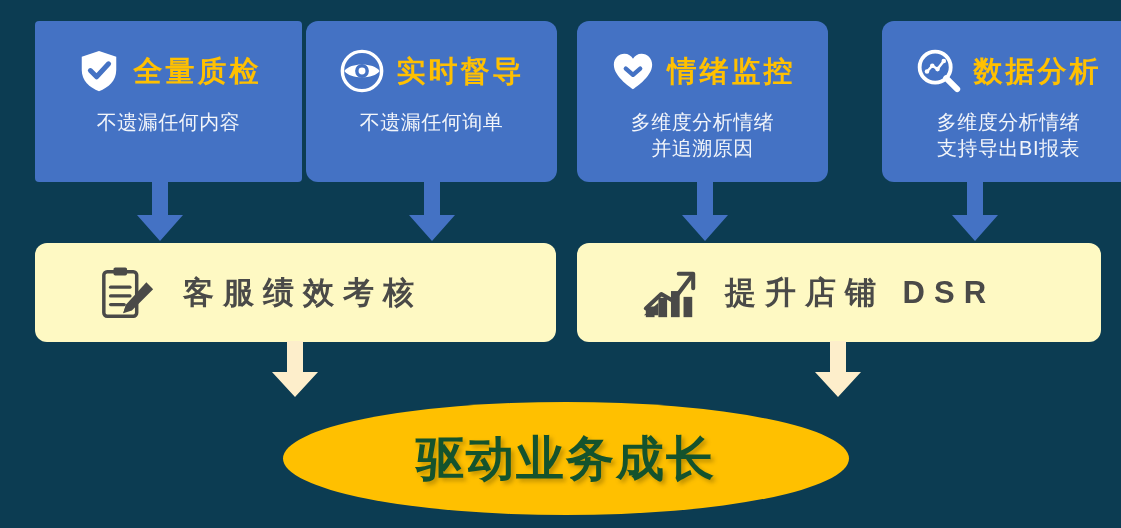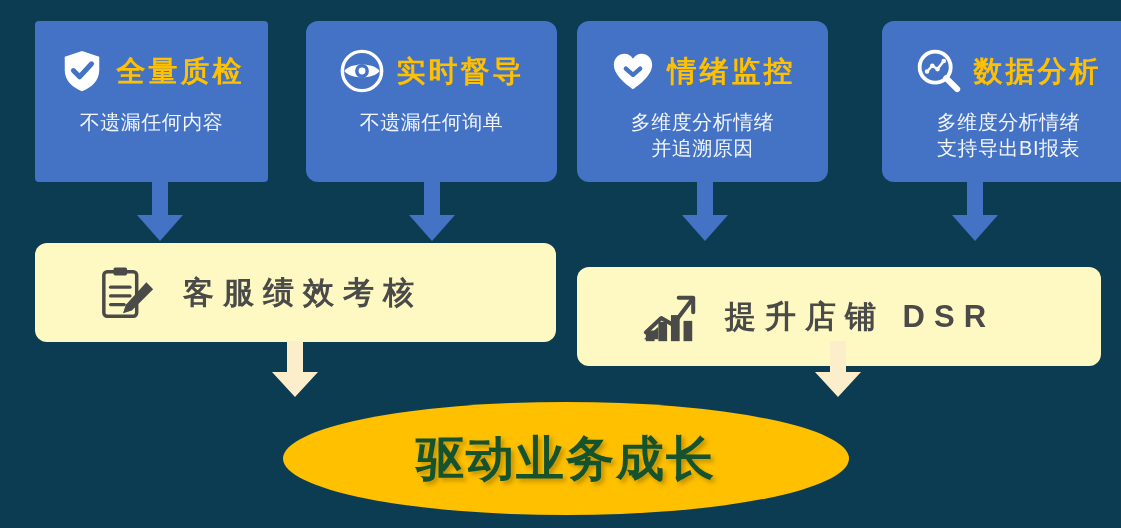--- a/index.html
+++ b/index.html
@@ -31,21 +31,21 @@
     height: 161px;
     background: #4472C4;
     border-radius: 12px;
     display: flex;
     flex-direction: column;
     align-items: center;
     justify-content: flex-start;
     padding-top: 26px;
   }
 
-  .card-1 { left: 35px;  width: 233px; border-radius: 4px; }
+  .card-1 { left: 35px;  width: 267px; border-radius: 4px; }
   .card-2 { left: 306px; width: 251px; }
   .card-3 { left: 577px; width: 251px; }
   .card-4 { left: 882px; width: 253px; }
 
   .card-head {
     display: flex;
     align-items: center;
     justify-content: center;
     gap: 12px;
     height: 48px;
@@ -97,21 +97,21 @@
     height: 99px;
     background: #fef9c3;
     border-radius: 12px;
     display: flex;
     align-items: center;
     gap: 26px;
     padding-left: 64px;
   }
 
   .bar-1 { left: 35px;  width: 521px; }
-  .bar-2 { left: 577px; width: 524px; margin-top: 24px; }
+  .bar-2 { left: 577px; width: 524px; }
 
   .bar-icon {
     width: 58px;
     height: 58px;
     flex: 0 0 58px;
     display: block;
   }
 
   .bar-title {
     color: #4A4A48;

